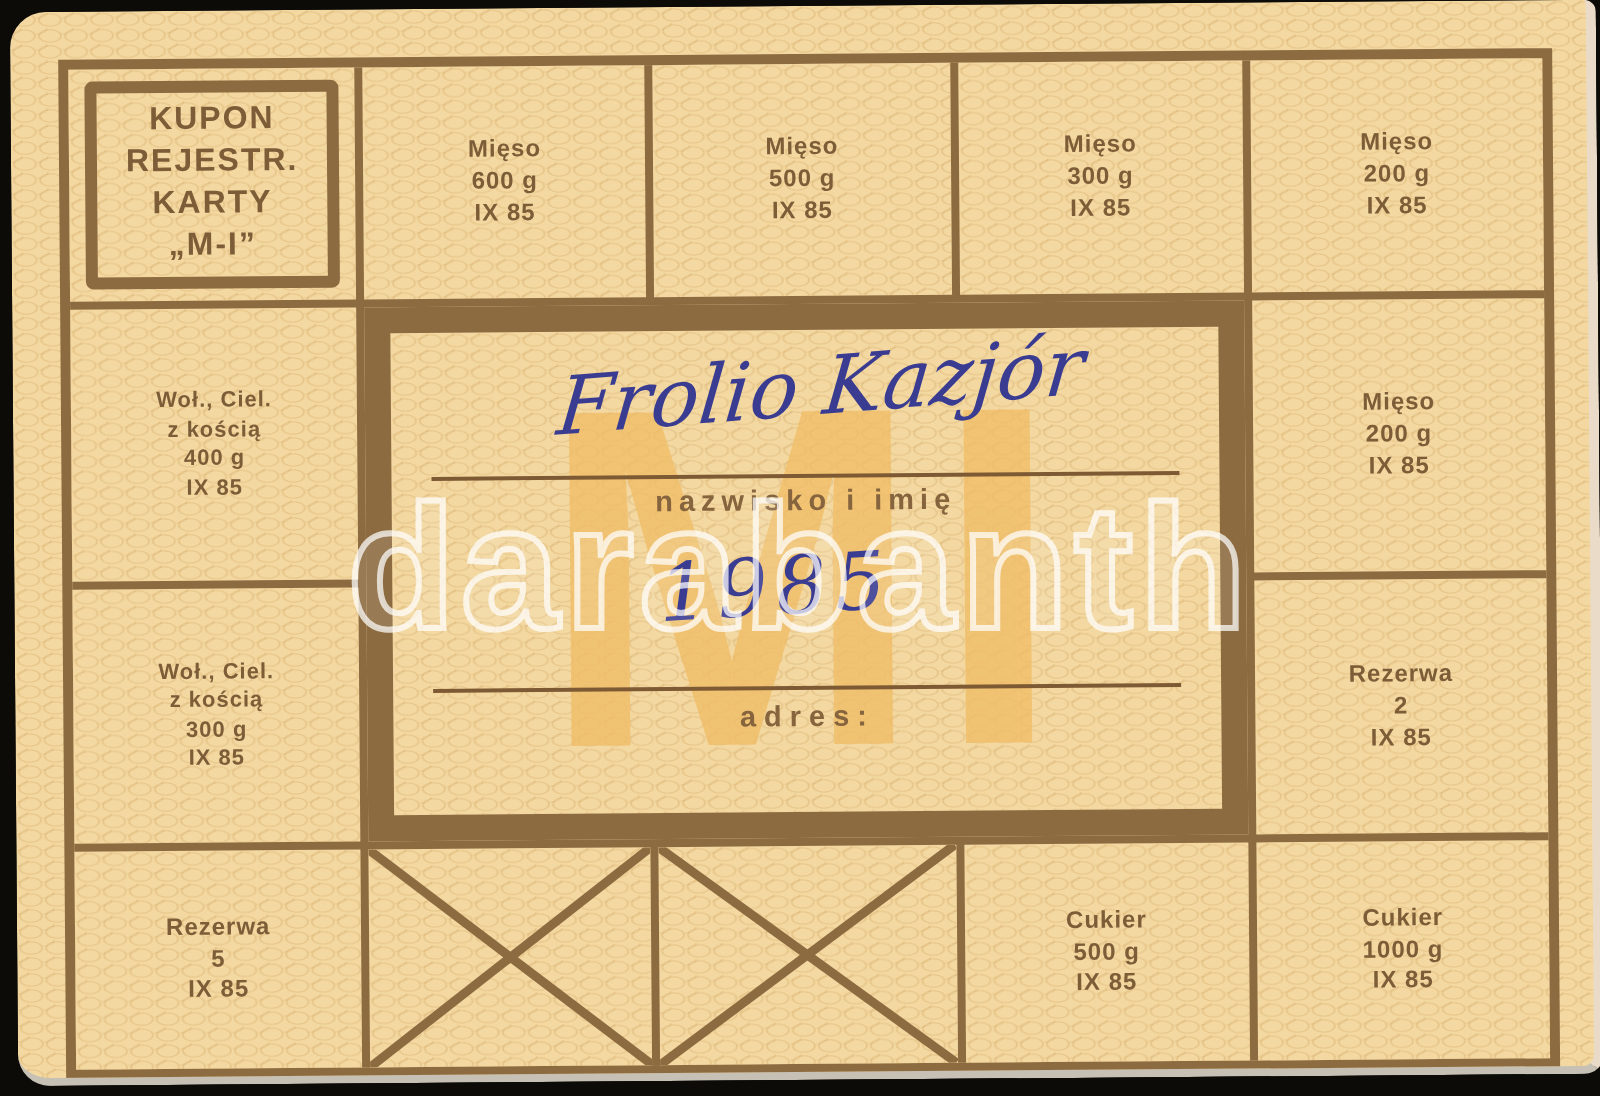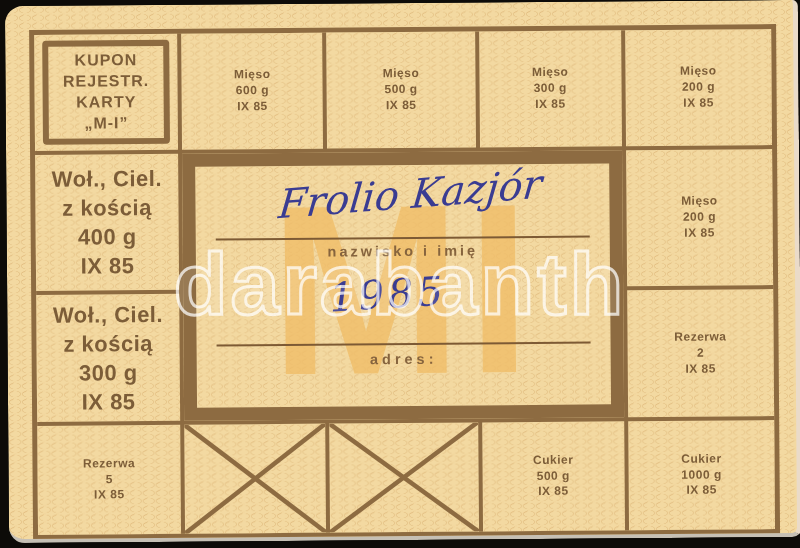--- a/index.html
+++ b/index.html
@@ -36,21 +36,21 @@
     gap:4px;background:#8d6b41;
   }
   .cell{
     display:flex;align-items:center;justify-content:center;
     text-align:center;position:relative;overflow:hidden;
   }
   .ctext{
     white-space:pre-line;font-weight:bold;color:#7c5d38;
     font-size:12px;line-height:1.32;letter-spacing:0.5px;
   }
-  .small .ctext{font-size:22px;}
+  .small .ctext{font-size:11px;}
   
   .kupon-wrap{padding:6px 8px;box-sizing:border-box;}
   .kupon-box{
     width:100%;height:100%;border:6px solid #8d6b41;border-radius:4px;
     display:flex;align-items:center;justify-content:center;box-sizing:border-box;
   }
   .kupon-box .ctext{font-size:16px;line-height:1.3;letter-spacing:1px;}
   
   .cross svg{position:absolute;inset:0;width:100%;height:100%;}
   .cross line{stroke:#8d6b41;stroke-width:4.5;vector-effect:non-scaling-stroke;}

